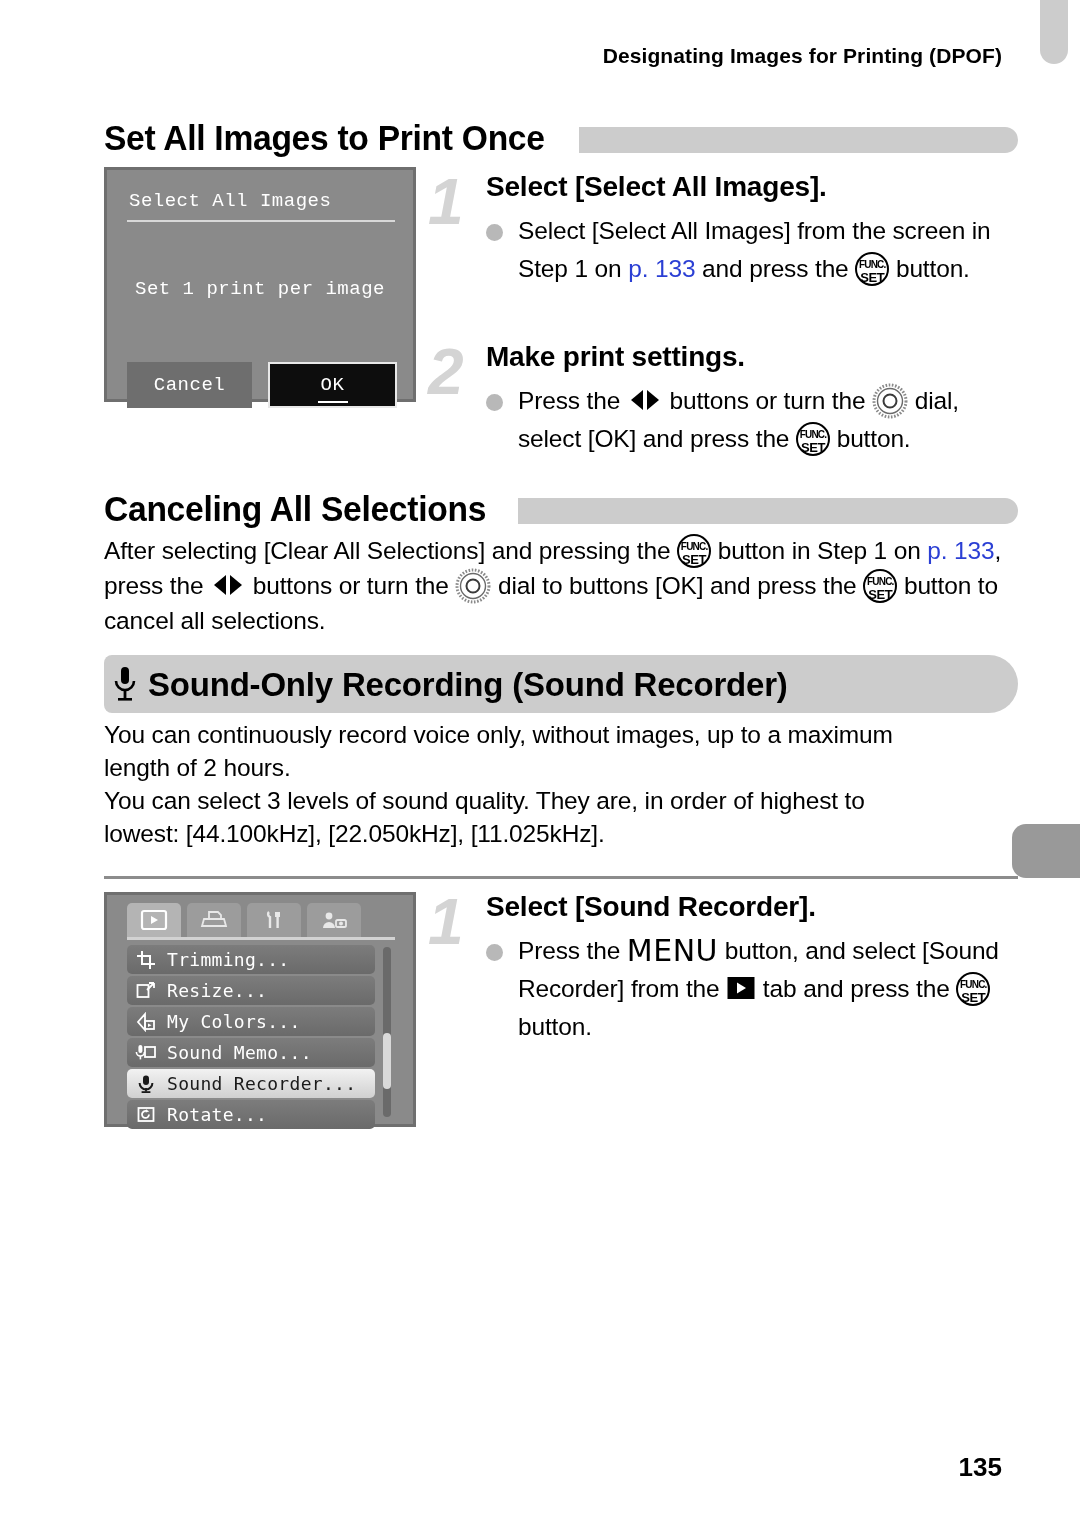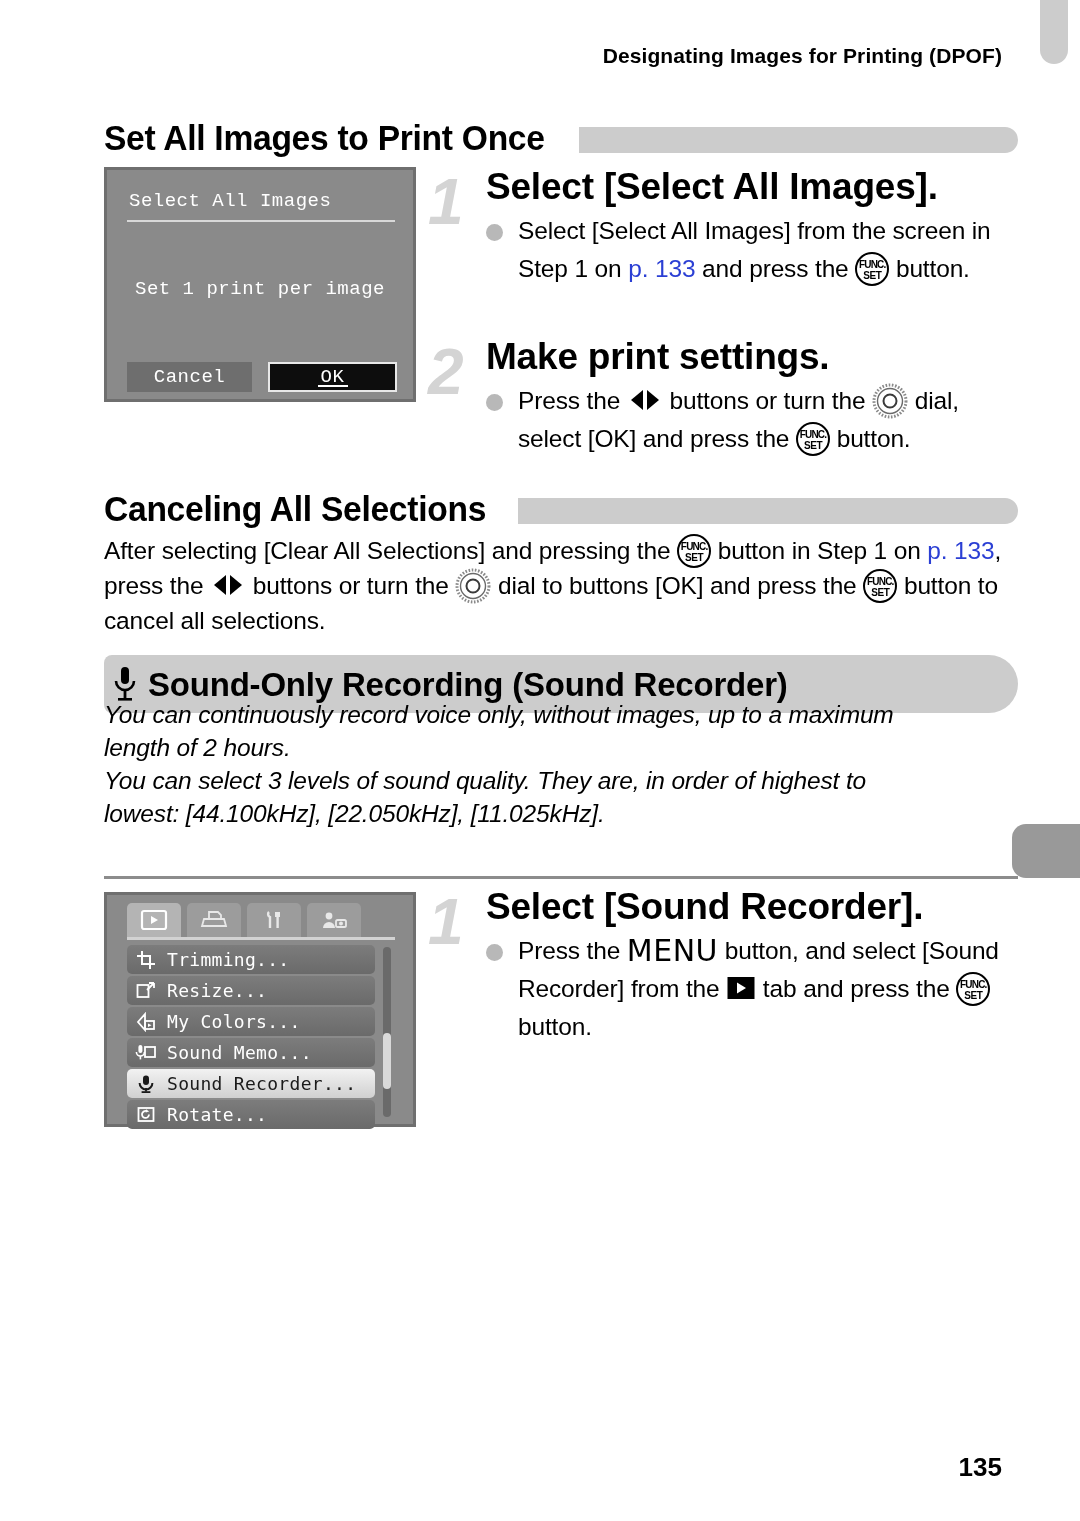--- a/index.html
+++ b/index.html
@@ -123,21 +123,21 @@
     top: 0;
     font-size: 64px;
     font-weight: bold;
     font-style: italic;
     color: #d4d4d4;
     line-height: 1;
     user-select: none;
   }
   .step-title {
     margin-left: 58px;
-    font-size: 37px;
+    font-size: 28px;
     font-weight: bold;
     line-height: 34px;
     letter-spacing: -0.2px;
   }
   .step-body {
     margin-left: 58px;
     margin-top: 8px;
     font-size: 24.5px;
     line-height: 38px;
     position: relative;
@@ -170,21 +170,21 @@
   .ico-funcset i {
     position: absolute;
     left: 0; right: 0;
     text-align: center;
     font-style: normal;
     font-weight: bold;
     font-family: "Liberation Sans", sans-serif;
     line-height: 1;
   }
   .ico-funcset i.f1 { top: 6px; font-size: 10px; letter-spacing: -0.8px; }
-  .ico-funcset i.f2 { top: 17px; font-size: 10px; letter-spacing: -0.4px; }
+  .ico-funcset i.f2 { top: 17px; font-size: 13px; letter-spacing: -0.4px; }
 
   .ico-dial {
     width: 36px; height: 36px;
     vertical-align: -10px;
   }
   .ico-lr {
     width: 36px; height: 26px;
     vertical-align: -4px;
   }
   .ico-playtab {
@@ -223,21 +223,21 @@
   .lcd-dialog .dlg-underline {
     position: absolute; left: 20px; top: 50px;
     width: 268px; height: 2px; background: #d8d8d8;
   }
   .lcd-dialog .dlg-msg {
     position: absolute; left: 0; right: 0; top: 108px;
     text-align: center; font-size: 19px; letter-spacing: 0.5px;
   }
   .lcd-dialog .btn-row {
     position: absolute; left: 20px; top: 192px;
-    width: 270px; height: 30px; display: flex; gap: 16px;
+    width: 270px; height: 46px; display: flex; gap: 16px;
   }
   .lcd-dialog .btn {
     flex: 1; display: flex; align-items: center; justify-content: center;
     font-size: 19px; letter-spacing: 0.5px;
   }
   .lcd-dialog .btn-cancel { background: #6e6e6e; }
   .lcd-dialog .btn-ok {
     background: #0d0d0d; border: 2px solid #e8e8e8; box-sizing: border-box;
     position: relative;
   }
@@ -372,21 +372,21 @@
 <div class="banner" style="top:655px;">
   <svg class="ico-mic-head" viewBox="0 0 26 38">
     <rect x="9" y="2" width="8" height="17" rx="4" fill="#000"></rect>
     <path d="M4 16 a9 9 0 0 0 18 0" fill="none" stroke="#000" stroke-width="2.6"></path>
     <rect x="11.6" y="25" width="2.8" height="8" fill="#000"></rect>
     <rect x="6" y="33" width="14" height="2.6" fill="#000"></rect>
   </svg>
   <span class="banner-title">Sound-Only Recording (Sound Recorder)</span>
 </div>
 
-<div class="body-text" style="top:698px;font-style:italic;">
+<div class="body-text" style="top:718px;">
   <div>You can continuously record voice only, without images, up to a maximum</div>
   <div>length of 2 hours.</div>
   <div>You can select 3 levels of sound quality. They are, in order of highest to</div>
   <div>lowest: [44.100kHz], [22.050kHz], [11.025kHz].</div>
 </div>
 
 <div class="rule" style="top:876px;"></div>
 
 <div class="lcd lcd-menu">
   <div class="tabs">

